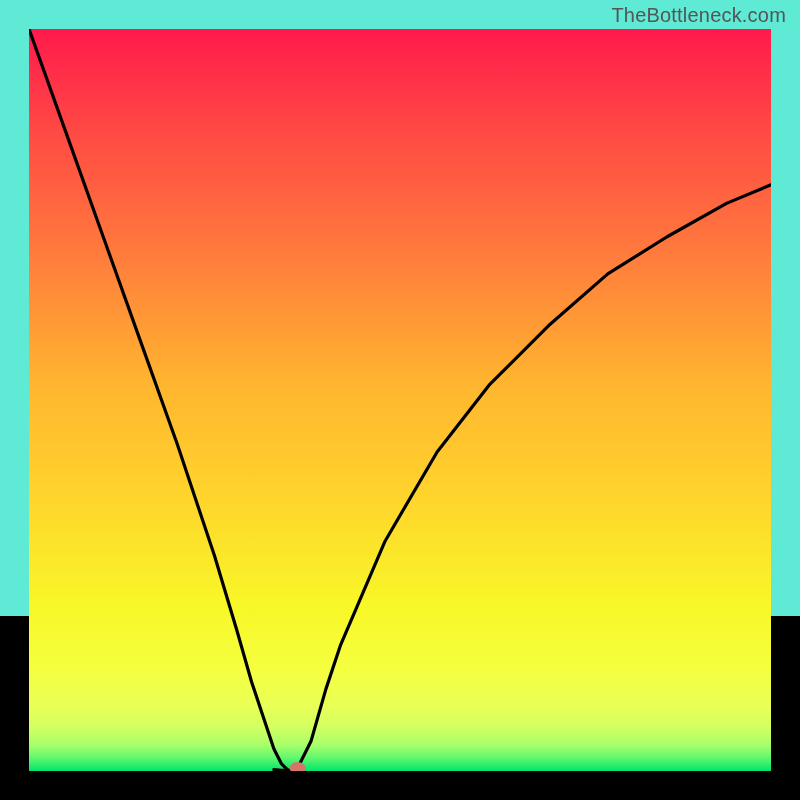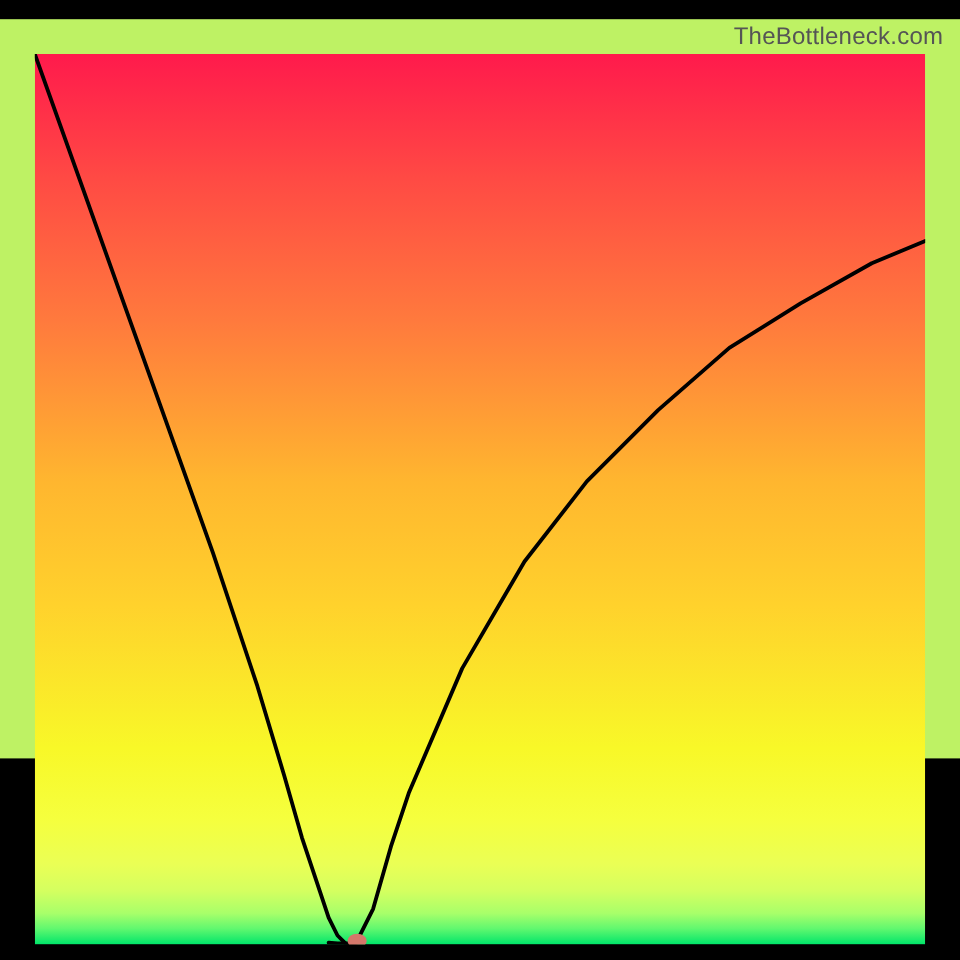--- a/index.html
+++ b/index.html
@@ -7,24 +7,24 @@
     padding: 0;
     width: 800px;
     height: 800px;
     background: #000000;
     overflow: hidden;
     font-family: Arial, sans-serif;
   }
   .frame {
     position: absolute;
     left: 0;
-    top: 16px;
+    top: 0;
     width: 800px;
     height: 616px;
-    background: #bef264;
+    background: #5eead4;
   }
   .watermark {
     position: absolute;
     top: 4px;
     right: 14px;
     color: #555555;
     font-size: 20px;
     font-weight: 500;
     font-family: Arial, sans-serif;
     letter-spacing: 0.2px;

